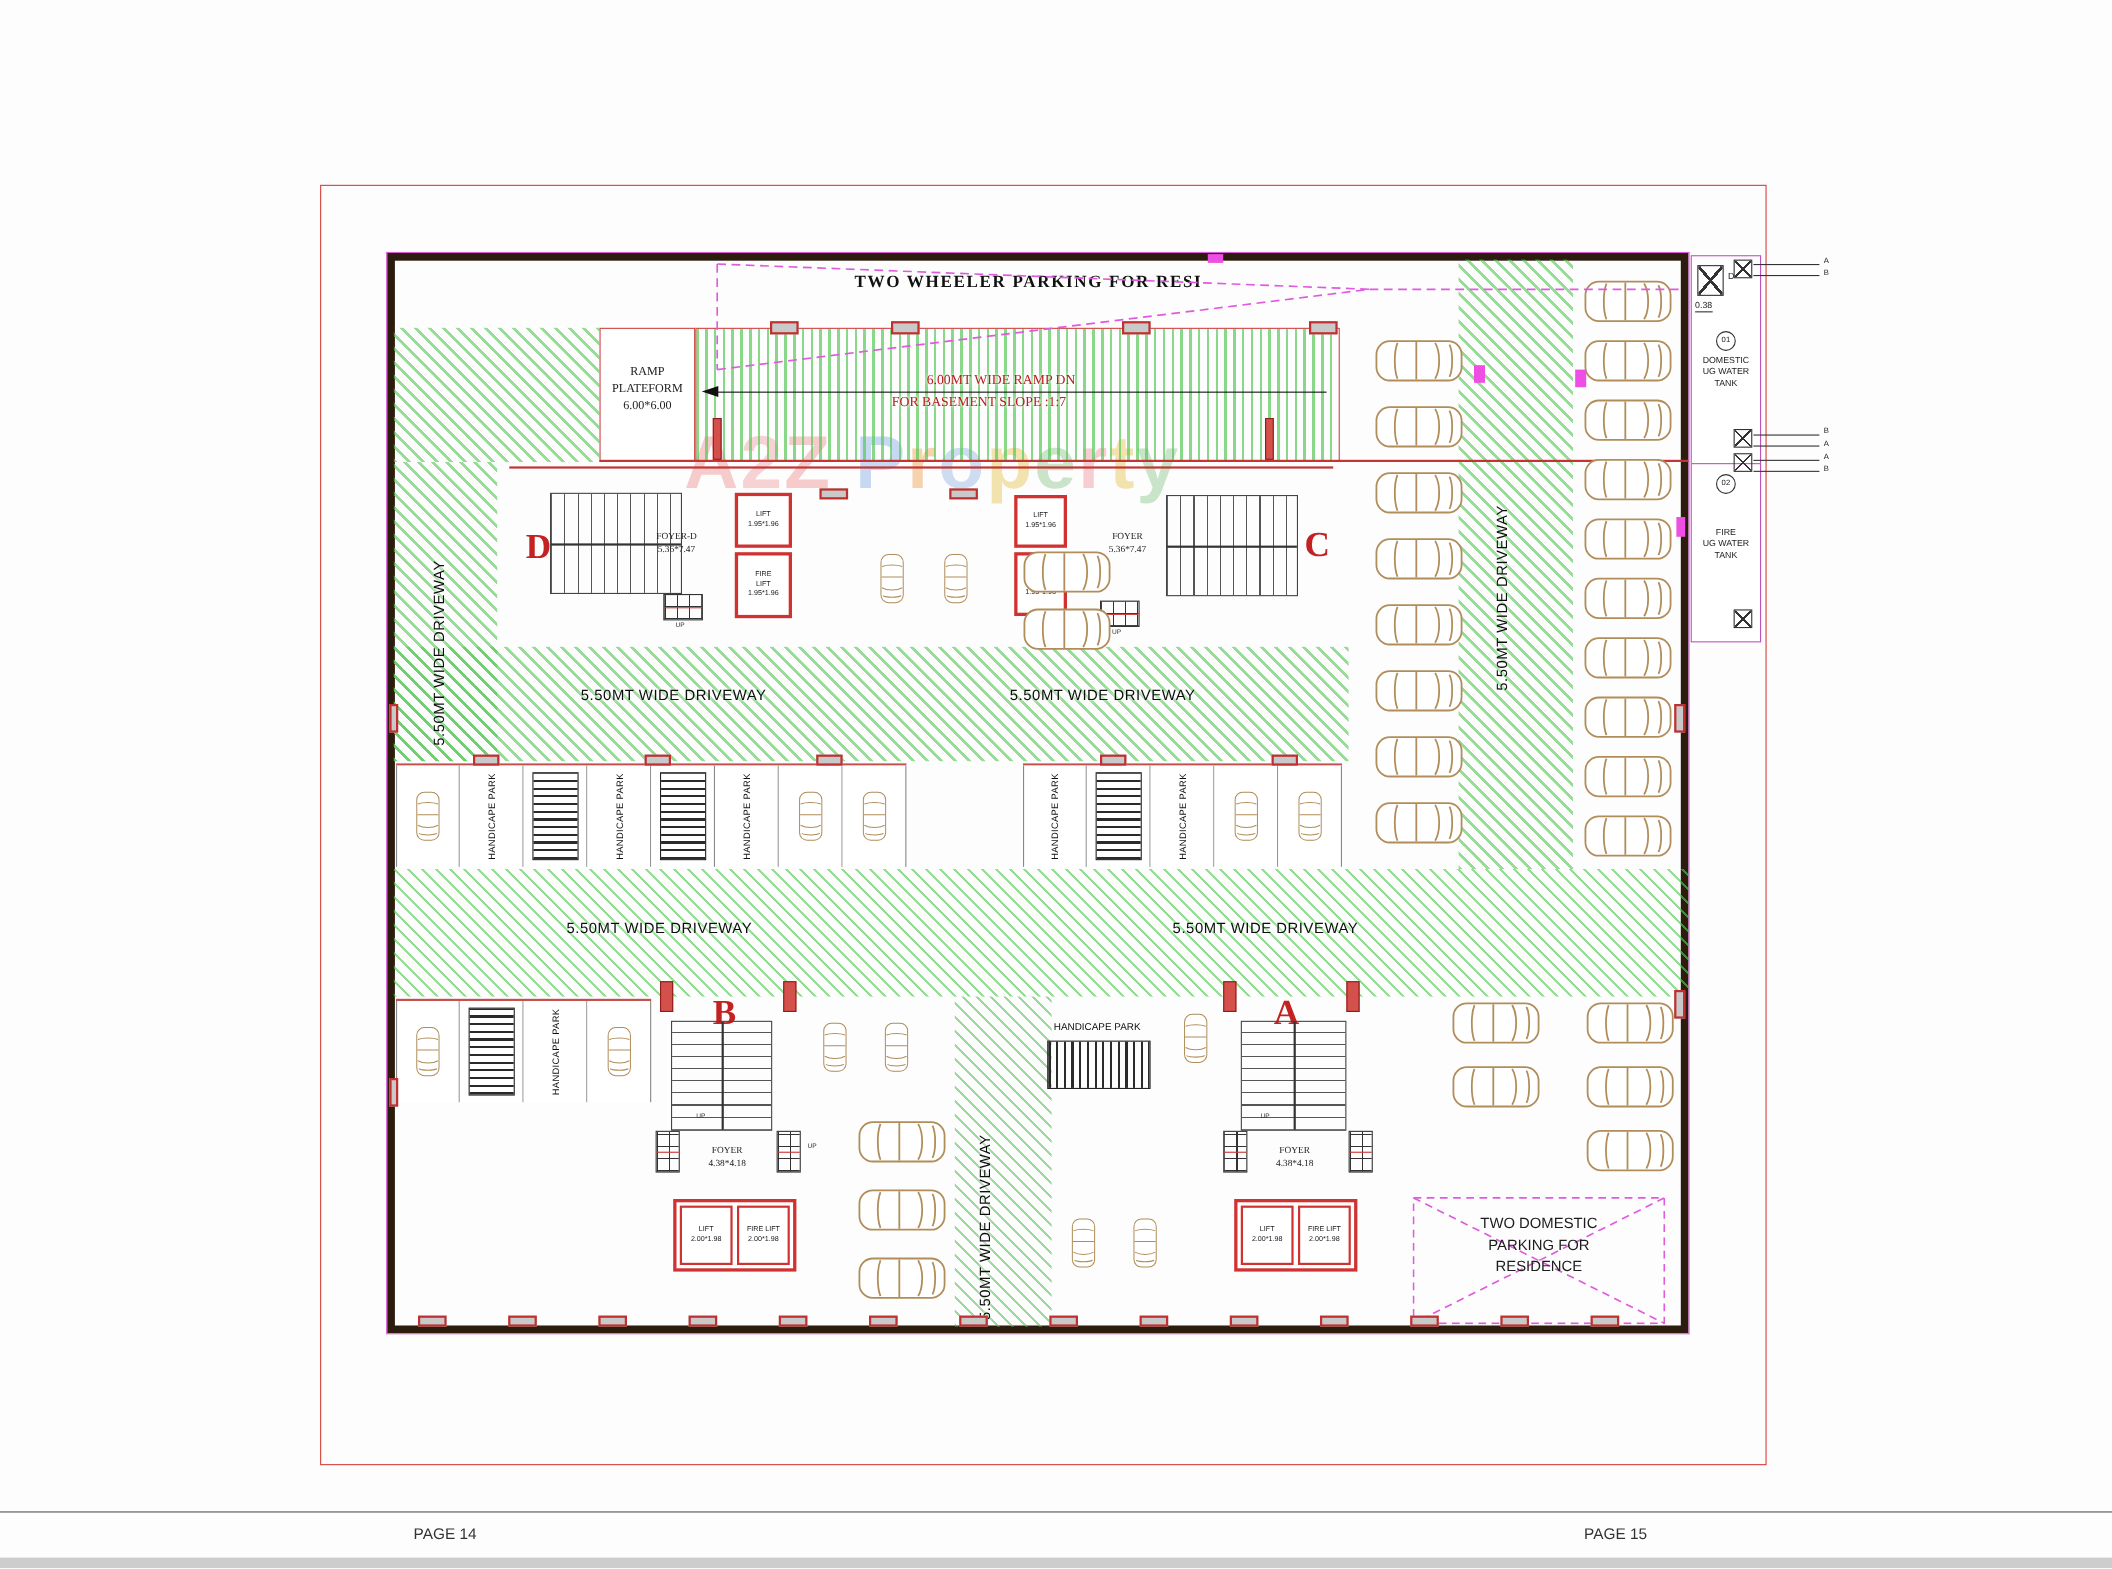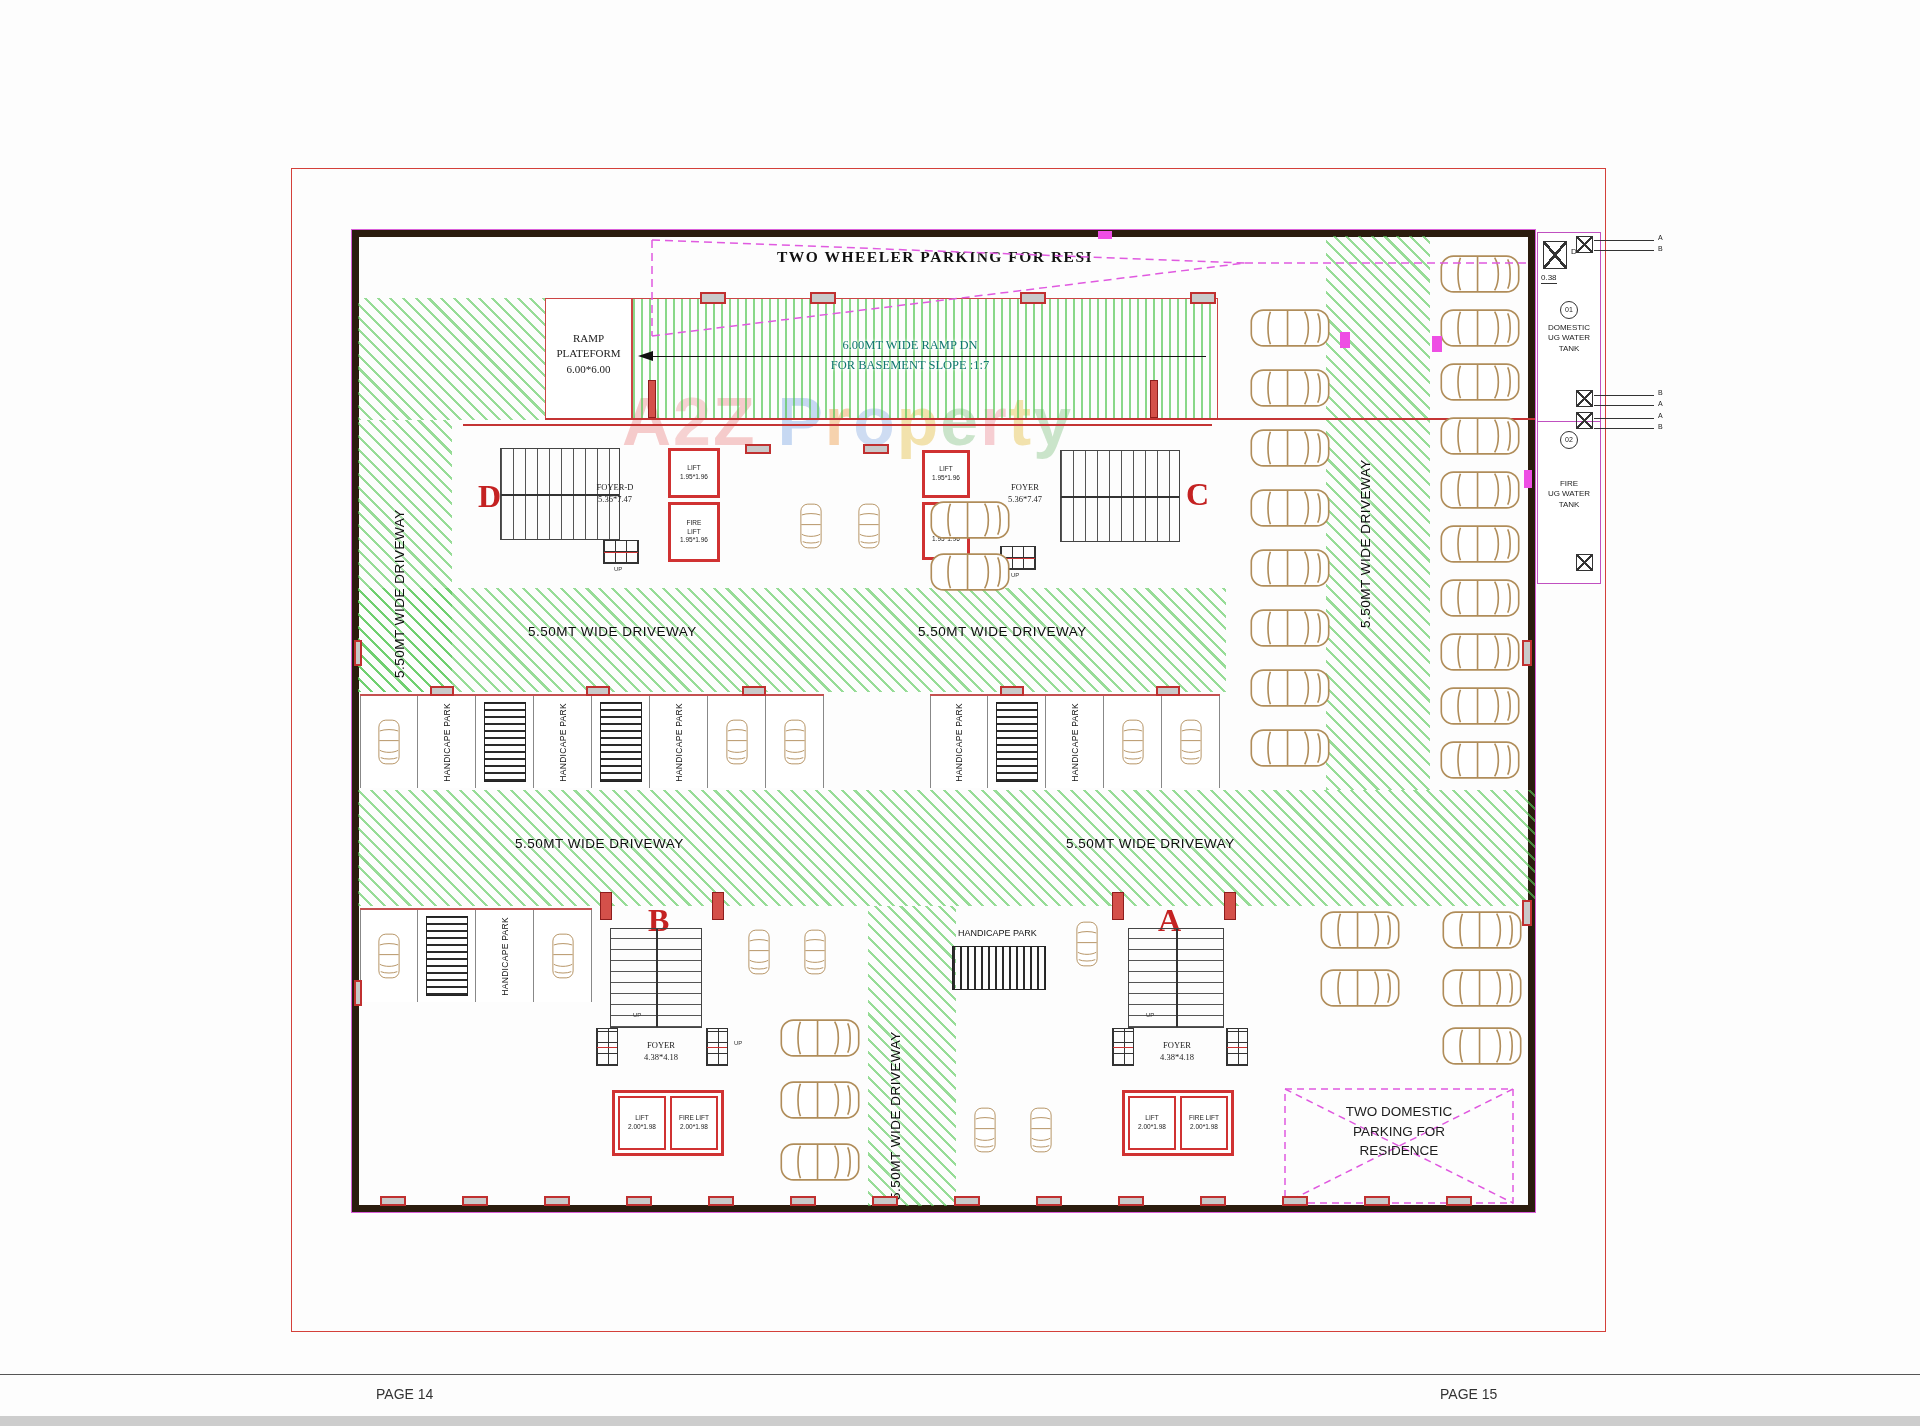--- a/index.html
+++ b/index.html
@@ -64,21 +64,21 @@
   #tankstrip{position:absolute;left:1537px;top:232px;width:64px;height:352px;border:1px solid #c050c0;box-sizing:border-box;background:#fff;}
   .tanktxt{font-size:8px;color:#222;text-align:center;line-height:1.3;}
   .circ{display:inline-block;width:16px;height:16px;border:1px solid #333;border-radius:50%;font-size:7px;line-height:15px;text-align:center;color:#222;}
   .xbox{box-sizing:border-box;border:1px solid #333;background:
     linear-gradient(to top right,transparent 46%,#333 46% 54%,transparent 54%),
     linear-gradient(to bottom right,transparent 46%,#333 46% 54%,transparent 54%);}
   .arrline{height:1px;background:#333;}
   .arrlbl{font-size:7px;color:#222;}
 
   
-  .ramptxt{font-family:"Liberation Serif",serif;font-size:12.5px;color:#0f766e;text-align:center;text-shadow:0 0 3px rgba(255,255,255,.95),0 0 5px rgba(255,255,255,.9);white-space:nowrap;}
+  .ramptxt{font-family:"Liberation Serif",serif;font-size:12.5px;color:#b91c1c;text-align:center;text-shadow:0 0 3px rgba(255,255,255,.95),0 0 5px rgba(255,255,255,.9);white-space:nowrap;}
   #ramp-arrow{position:absolute;left:650px;top:356px;width:556px;border-top:1.5px solid #111;}
   #ramp-arrowhead{position:absolute;left:638px;top:351px;width:0;height:0;border-top:5.5px solid transparent;border-bottom:5.5px solid transparent;border-right:15px solid #111;}
 
   #twt-label{position:absolute;left:740px;top:248px;width:390px;text-align:center;font-family:"Liberation Serif",serif;font-weight:700;font-size:15.5px;letter-spacing:1.5px;color:#111;}
 
   
   #resbox{position:absolute;left:1284px;top:1088px;width:230px;height:116px;}
   #resbox .txt{position:absolute;left:0;top:14px;width:100%;text-align:center;font-size:13.5px;color:#1c1c1c;line-height:1.45;}
 
   
@@ -114,21 +114,21 @@
   <div class="abs" style="left:545px;top:298px;width:87px;height:122px;background:#fff;border:1px solid #cc4444;box-sizing:border-box;">
     <div class="foyer" style="margin-top:32px;font-size:11px;">
       <div>RAMP</div>
       <div>PLATEFORM</div>
       <div>6.00*6.00</div>
     </div>
   </div>
   <div id="ramp-arrow"></div>
   <div id="ramp-arrowhead"></div>
   <div class="abs ramptxt" style="left:700px;top:338px;width:420px;">6.00MT WIDE  RAMP DN</div>
-  <div class="abs ramptxt" style="left:700px;top:358px;width:420px;">FOR  BASEMENT SLOPE :1:7</div>
+  <div class="abs ramptxt" style="left:700px;top:358px;width:380px;">FOR  BASEMENT SLOPE :1:7</div>
 
   <div id="twt-label">TWO  WHEELER PARKING FOR RESI</div>
 
   <div class="abs dw vert" style="left:392px;top:438px;height:240px;">5.50MT WIDE DRIVEWAY</div>
   <div class="abs dw" style="left:528px;top:624px;">5.50MT WIDE DRIVEWAY</div>
   <div class="abs dw" style="left:918px;top:624px;">5.50MT WIDE DRIVEWAY</div>
   <div class="abs dw" style="left:515px;top:836px;">5.50MT WIDE DRIVEWAY</div>
   <div class="abs dw" style="left:1066px;top:836px;">5.50MT WIDE DRIVEWAY</div>
   <div class="abs dw vert" style="left:888px;top:1000px;height:200px;">5.50MT WIDE DRIVEWAY</div>
   <div class="abs dw vert" style="left:1358px;top:398px;height:230px;">5.50MT WIDE DRIVEWAY</div>

